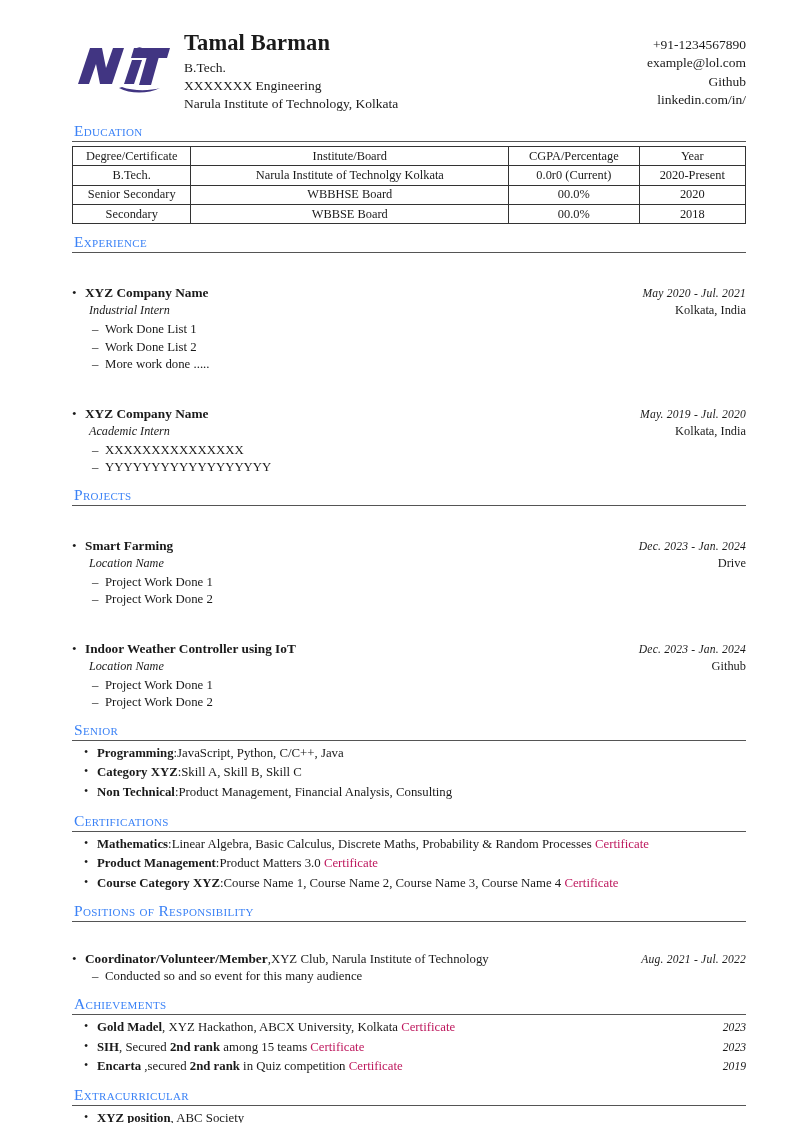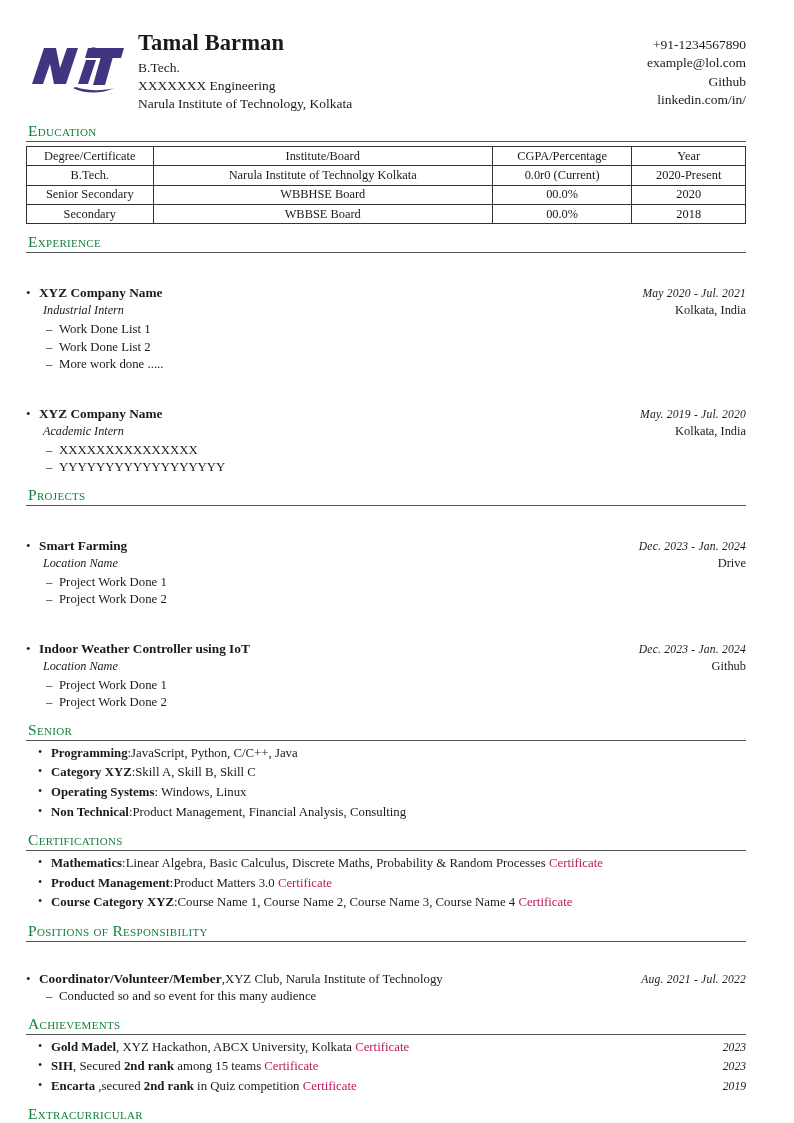--- a/index.html
+++ b/index.html
@@ -12,21 +12,21 @@
     height: 1123px;
     font-family: "Liberation Serif", "DejaVu Serif", serif;
     color: #1a1a1a;
     -webkit-font-smoothing: antialiased;
   }
   .page {
     position: relative;
     width: 794px;
     height: 1123px;
     box-sizing: border-box;
-    padding: 22px 48px 0 26px;
+    padding: 22px 48px 0 72px;
     background: #fff;
     overflow: hidden;
   }
 
   
   .header {
     display: flex;
     align-items: flex-start;
     margin-top: 8px;
     margin-bottom: 8px;
@@ -64,21 +64,21 @@
 
   
   .section { margin-top: 9px; }
   .sec-title {
     font-size: 15.5px;
     font-variant: small-caps;
     font-weight: normal;
     letter-spacing: 0.3px;
     line-height: 1.1;
     padding-left: 2px;
-    color: #15803d;
+    color: #3b82f6;
   }
   .sec-rule {
     border-bottom: 1.1px solid #555;
     margin-top: 2px;
     margin-bottom: 3px;
   }
 
   
   table.edu {
     width: 100%;
@@ -343,21 +343,20 @@
       </ul>
     </div>
   </div>
 
   <div class="section">
     <div class="sec-title">Senior</div>
     <div class="sec-rule"></div>
     <ul class="dots">
       <li><span class="cat-label">Programming</span><span>:</span><span>JavaScript, Python, C/C++, Java</span></li>
       <li><span class="cat-label">Category XYZ</span><span>:</span><span>Skill A, Skill B, Skill C</span></li>
-      <li><span class="cat-label">Operating Systems</span><span>: </span><span>Windows, Linux</span></li>
       <li><span class="cat-label">Non Technical</span><span>:</span><span>Product Management, Financial Analysis, Consulting</span></li>
     </ul>
   </div>
 
   <div class="section">
     <div class="sec-title">Certifications</div>
     <div class="sec-rule"></div>
     <ul class="dots">
       <li><span class="cat-label">Mathematics</span><span>:</span><span>Linear Algebra, Basic Calculus, Discrete Maths, Probability &amp; Random Processes</span> <span class="lnk">Certificate</span></li>
       <li><span class="cat-label">Product Management</span><span>:</span><span>Product Matters 3.0</span> <span class="lnk">Certificate</span></li>

